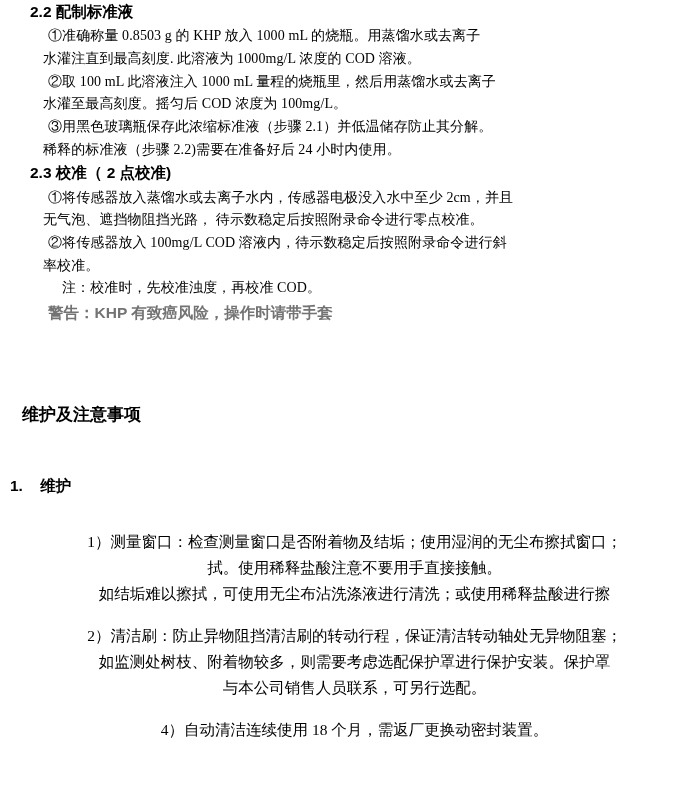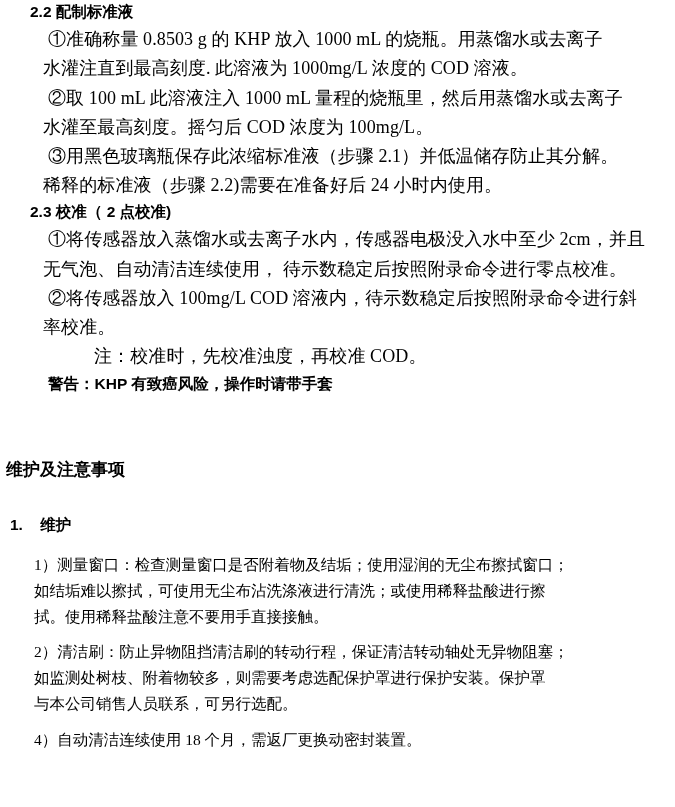--- a/index.html
+++ b/index.html
@@ -23,67 +23,67 @@
   }
   .section-head {
     font-family: "Liberation Sans", "DejaVu Sans", sans-serif;
     font-weight: bold;
     font-size: 15.5px;
     line-height: 1.5;
     margin: 0 0 2px 0;
     padding-left: 30px;
   }
   .body-line {
-    font-size: 18px;
+    font-size: 14px;
     line-height: 1.62;
     margin: 0;
     padding-left: 48px;
     white-space: nowrap;
     letter-spacing: 0.1px;
   }
   .body-line.cont {
     padding-left: 43px;
   }
   .body-line.note {
     padding-left: 62px;
-    margin-left: 32px;
   }
   .warn {
-    color: #000000;
+    color: #737373;
     font-family: "Liberation Sans", "DejaVu Sans", sans-serif;
     font-weight: bold;
     font-size: 15.5px;
     line-height: 1.62;
     margin: 0;
     padding-left: 48px;
     white-space: nowrap;
   }
   .gap-lg { height: 62px; }
   .gap-md { height: 30px; }
   .gap-sm { height: 12px; }
   .chapter-title {
     font-family: "Liberation Sans", "DejaVu Sans", sans-serif;
     font-weight: bold;
     font-size: 17px;
     padding-left: 6px;
-    margin: 0;
+    margin: 16px;
   }
   .numbered-head {
     font-family: "Liberation Sans", "DejaVu Sans", sans-serif;
     font-weight: bold;
     font-size: 15.5px;
     padding-left: 6px;
     margin: 4px;
   }
   .para {
     font-size: 15.5px;
     line-height: 1.68;
-    margin: 0;
+    margin: 16px;
     padding-left: 34px;
     text-indent: 0;
+    text-align: center;
   }
   .para-block {
     margin-bottom: 9px;
   }
   .para .hang {
     display: block;
     padding-left: 0;
     white-space: nowrap;
   }
 </style>
@@ -98,21 +98,21 @@
     <div class="body-line cont">水灌注直到最高刻度. 此溶液为 1000mg/L 浓度的 COD 溶液。</div>
     <div class="body-line">②取 100 mL 此溶液注入 1000 mL 量程的烧瓶里，然后用蒸馏水或去离子</div>
     <div class="body-line cont">水灌至最高刻度。摇匀后 COD 浓度为 100mg/L。</div>
     <div class="body-line">③用黑色玻璃瓶保存此浓缩标准液（步骤 2.1）并低温储存防止其分解。</div>
     <div class="body-line cont">稀释的标准液（步骤 2.2)需要在准备好后 24 小时内使用。</div>
   </div>
 
   <div>
     <div class="section-head">2.3  校准（ 2 点校准)</div>
     <div class="body-line">①将传感器放入蒸馏水或去离子水内，传感器电极没入水中至少 2cm，并且</div>
-    <div class="body-line cont">无气泡、自动清洁连续使用，   待示数稳定后按照附录命令进行零点校准。</div>
+    <div class="body-line cont">无气泡、遮挡物阻挡光路，   待示数稳定后按照附录命令进行零点校准。</div>
     <div class="body-line">②将传感器放入 100mg/L COD 溶液内，待示数稳定后按照附录命令进行斜</div>
     <div class="body-line cont">率校准。</div>
     <div class="body-line note">注：校准时，先校准浊度，再校准 COD。</div>
     <div class="warn">警告：KHP 有致癌风险，操作时请带手套</div>
   </div>
 
   <div class="gap-lg"></div>
 
   <div class="chapter-title">维护及注意事项</div>
 
@@ -121,22 +121,22 @@
   <div class="numbered-head">
     <span>1.</span>
     &nbsp;&nbsp;
     <span>维护</span>
   </div>
 
   <div class="gap-sm"></div>
 
   <div class="para para-block">
     <span class="hang">1）测量窗口：检查测量窗口是否附着物及结垢；使用湿润的无尘布擦拭窗口；</span>
+    <span class="hang">拭。使用稀释盐酸注意不要用手直接接触。</span>
     <span class="hang">如结垢难以擦拭，可使用无尘布沾洗涤液进行清洗；或使用稀释盐酸进行擦</span>
-    <span class="hang">拭。使用稀释盐酸注意不要用手直接接触。</span>
   </div>
 
   <div class="para para-block">
     <span class="hang">2）清洁刷：防止异物阻挡清洁刷的转动行程，保证清洁转动轴处无异物阻塞；</span>
     <span class="hang">如监测处树枝、附着物较多，则需要考虑选配保护罩进行保护安装。保护罩</span>
     <span class="hang">与本公司销售人员联系，可另行选配。</span>
   </div>
 
 
   <div class="para para-block">

